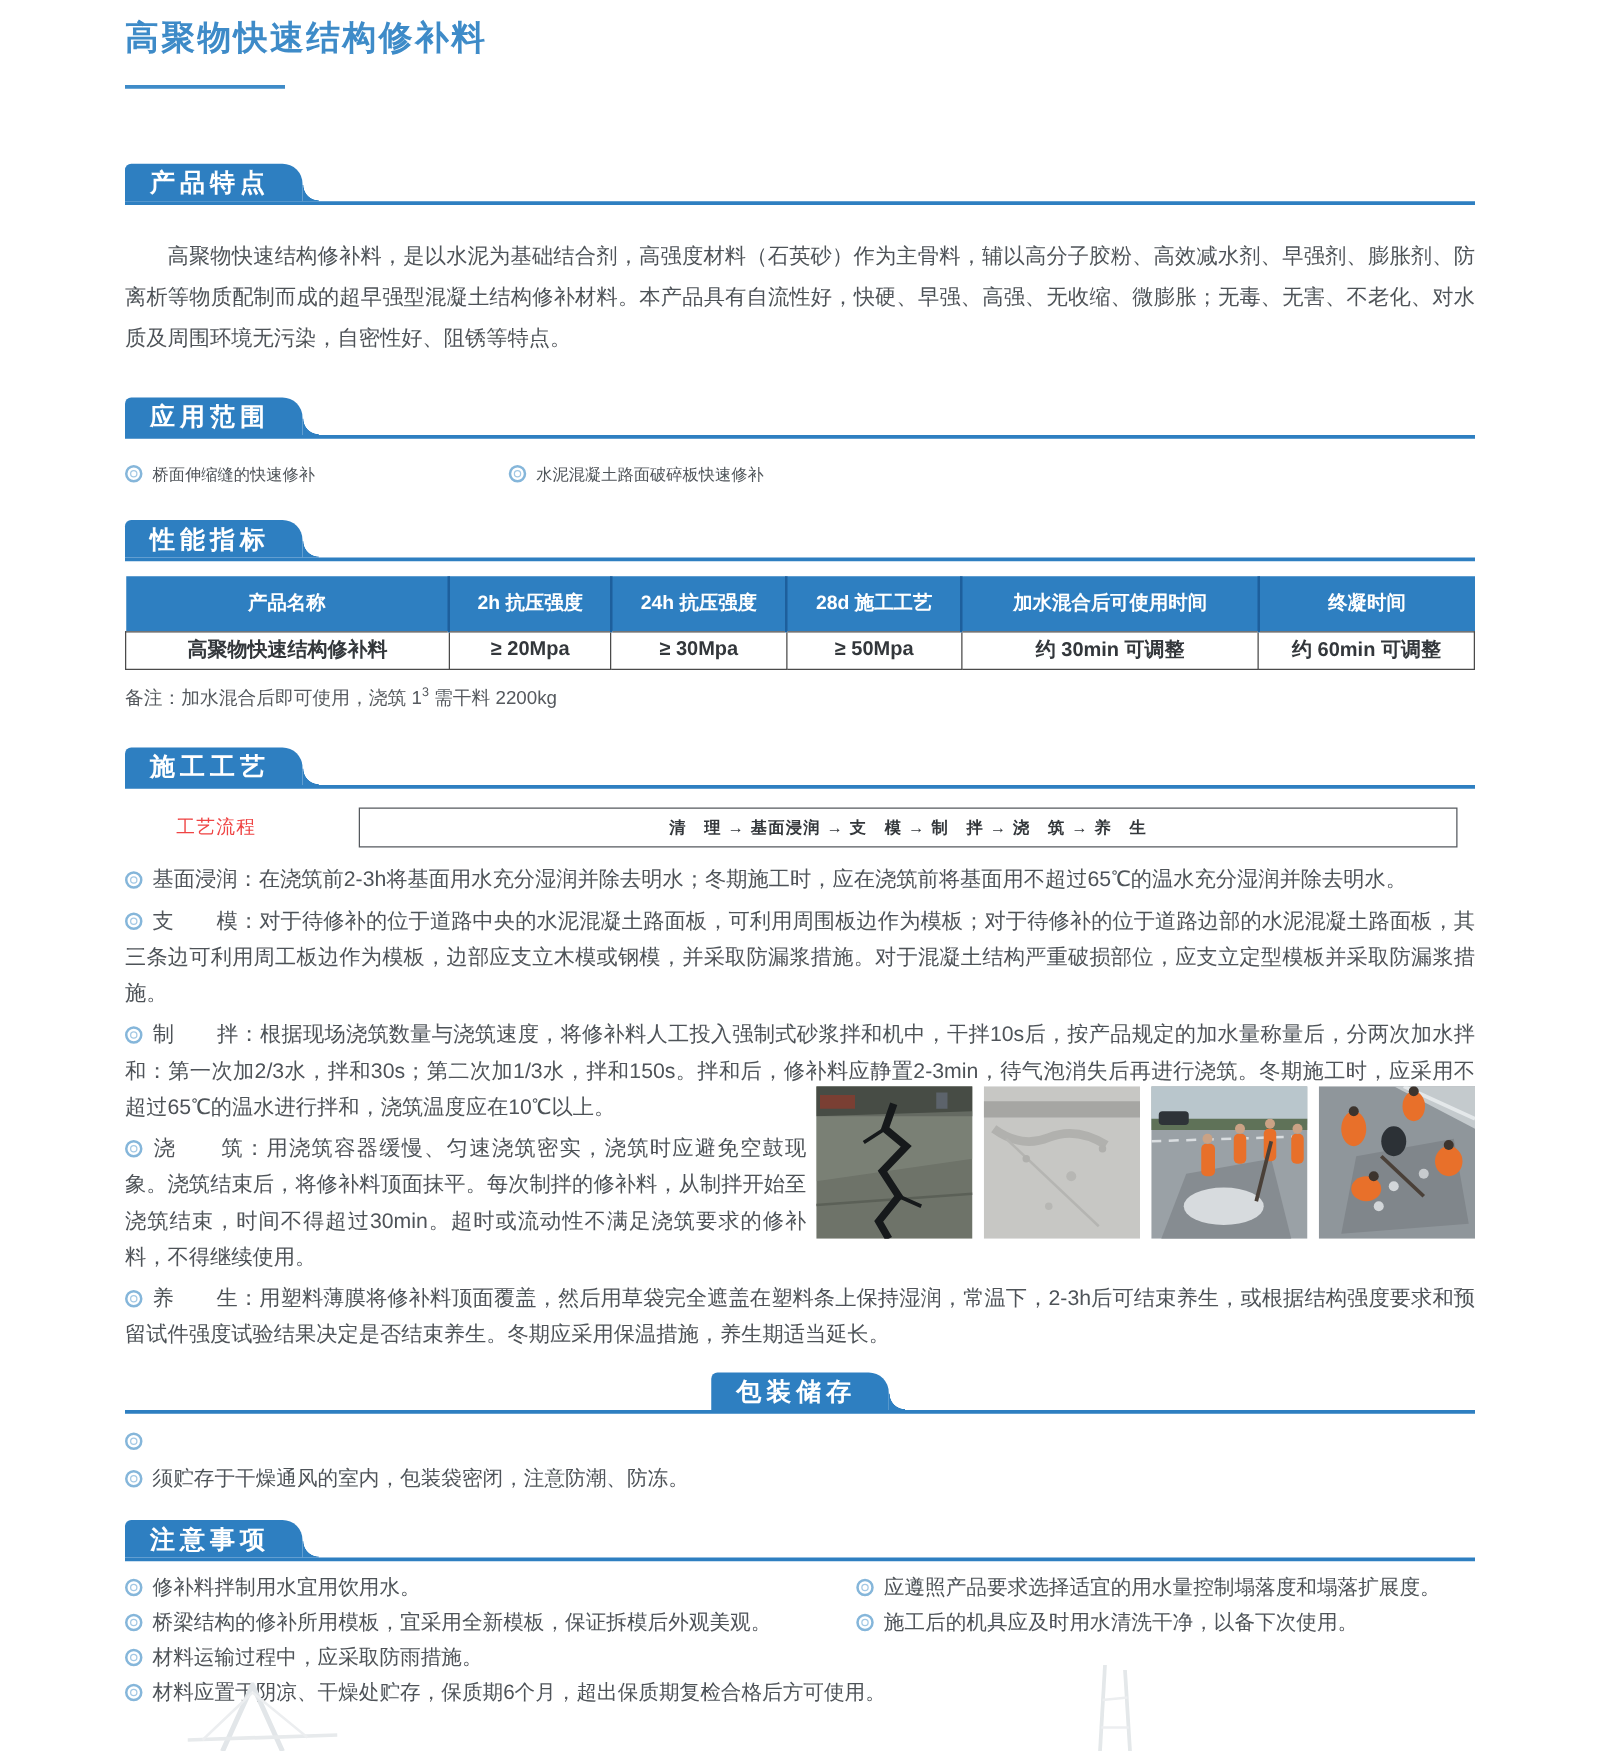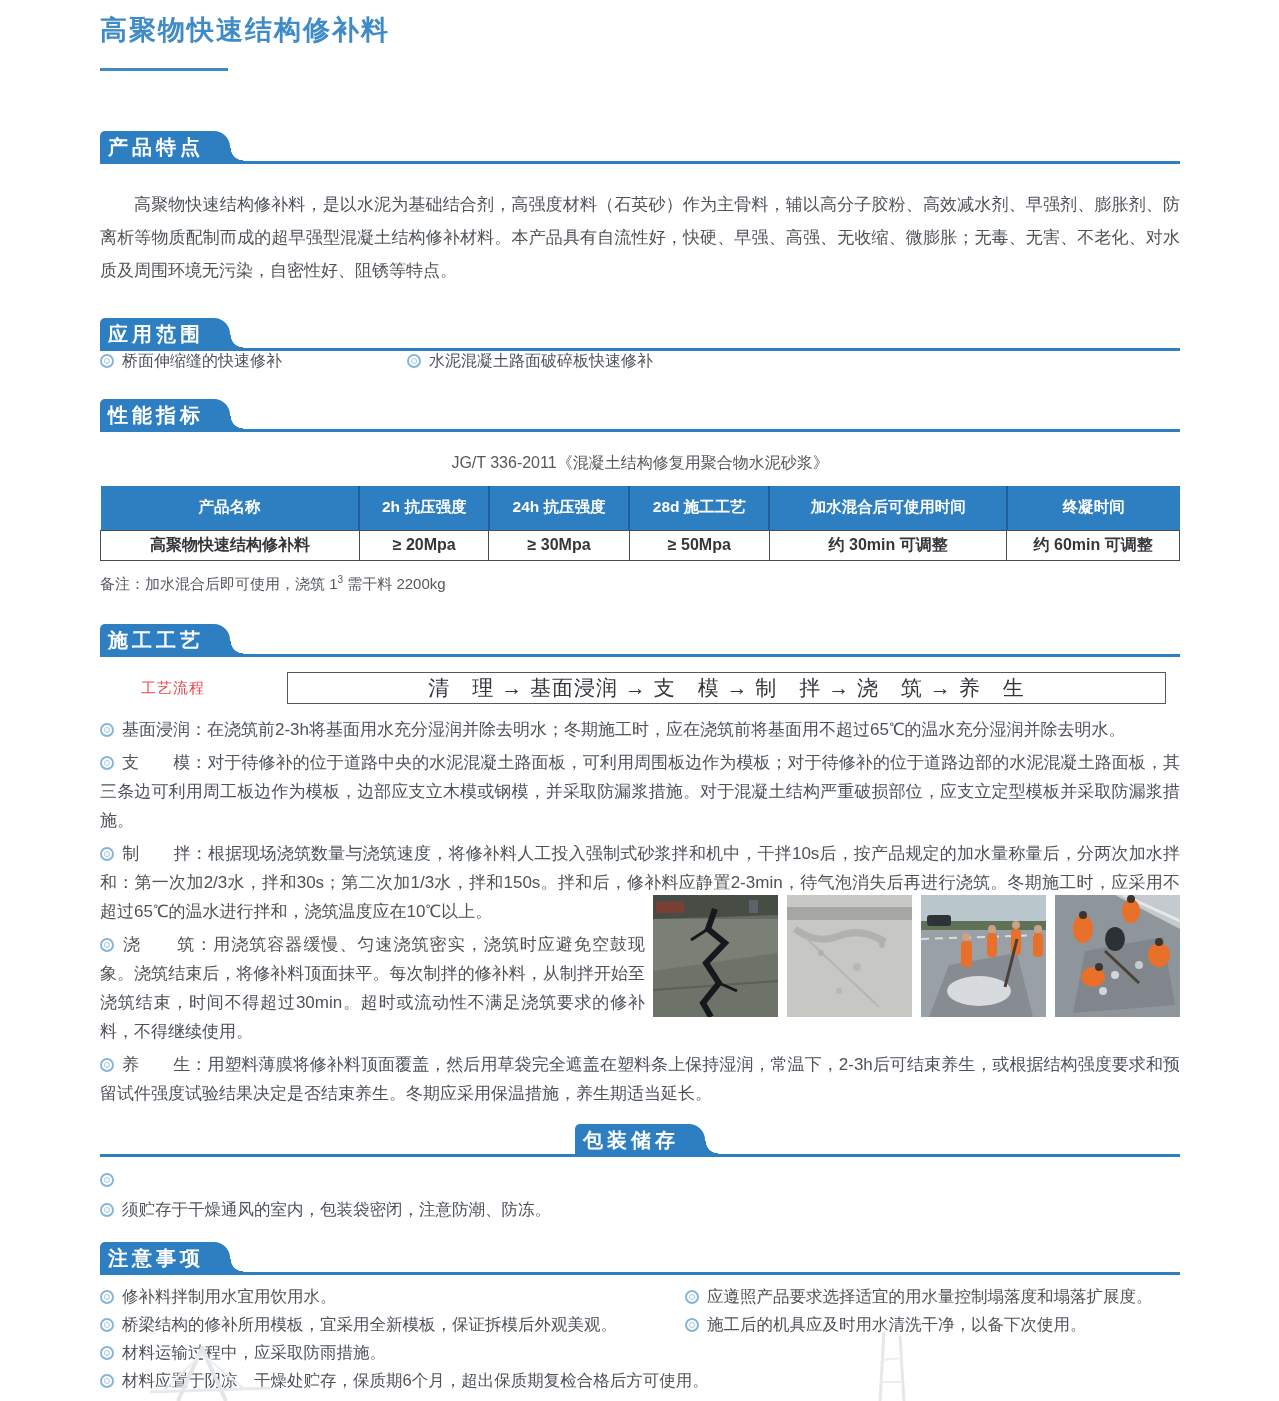--- a/index.html
+++ b/index.html
@@ -8,52 +8,52 @@
   .page { position:relative; width:1279px; height:1401px; background:#ffffff; overflow:hidden; }
   .content { position:relative; margin-left:100px; width:1080px; padding-top:12px; }
 
   .title { font-size:27px; font-weight:bold; color:#3e8bc8; letter-spacing:2px; }
   .title-underline { width:128px; height:3px; background:#3e8bc8; margin-top:20px; }
 
   
   .sec-head { border-bottom:3px solid var(--accent); line-height:0; }
   .sec-tab { position:relative; display:inline-block; background:var(--accent); color:#fff;
              font-size:20px; font-weight:bold; letter-spacing:4px; line-height:20px;
-             padding:6px 26px 4px 8px; border-radius:5px 16px 0 0; }
+             padding:6px 26px 4px 20px; border-radius:5px 16px 0 0; }
   .sec-tab::after { content:""; position:absolute; right:-13px; bottom:0; width:13px; height:13px;
              background:radial-gradient(circle at 100% 0, rgba(0,0,0,0) 12px, #2e7fc1 12.5px); }
 
   
   .bullet { position:relative; display:inline-block; width:14px; height:14px; border:2px solid #85b6da;
             border-radius:50%; vertical-align:-2px; margin-right:8px; background:#fff; }
   .bullet::after { content:""; position:absolute; left:2px; top:2px; width:4px; height:4px;
             border:1.5px solid #a3c8e4; border-radius:50%; }
 
   .features-par { margin-top:24px; font-size:17px; line-height:33px; color:var(--text);
                   text-indent:2em; text-align:justify; }
 
-  .app-items { display:flex; font-size:16px; color:var(--text);align-items:center; }
+  .app-items { display:flex; margin-top:20px; font-size:13px; color:var(--text);align-items:center; }
   .app-item:first-child { width:307px; }
 
   .standard-line { margin-top:21px; text-align:center; font-size:16px; color:#55595e; }
 
   .perf-table { width:100%; margin-top:12px; border-collapse:collapse; table-layout:fixed; }
   .perf-table thead th { background:var(--accent); color:#fff; font-size:15.5px; font-weight:bold;
                          height:44px; border-right:2px solid #1d5f9c; }
   .perf-table thead th:last-child { border-right:none; }
   .perf-table tbody td { height:30px; border:1.5px solid #4a4a4a; font-size:16px; font-weight:600;
                          color:#33373b; text-align:center; background:#fff; }
   .table-note { margin-top:13px; font-size:15px; color:#55595e; }
   .table-note sup { font-size:10px; }
 
   .flow-row { display:flex; align-items:stretch; margin-top:15px; }
   .flow-label { font-size:15px; color:#ef4444; width:110px; line-height:32px; letter-spacing:1px;margin-left:41px; }
   .flow-box { flex:1; margin-left:36px; margin-right:14px; border:1.5px solid #55595e; height:32px;
               display:flex; align-items:center; justify-content:center;
-              font-size:21px; font-weight:400; color:#33373b; letter-spacing:1px; }
+              font-size:13px; font-weight:700; color:#33373b; letter-spacing:1px; }
 
   .steps { position:relative; margin-top:11px; }
   .step { font-size:17px; line-height:29px; color:var(--text); text-align:justify; margin-bottom:4px; }
   .step-narrow { width:545px; }
 
   .photo-strip { position:absolute; top:180px; right:0; display:flex; gap:9px; }
   .photo { width:125px; height:122px; }
   .photo svg { display:block; }
 
   .pack-items { margin-top:13px; }
@@ -88,21 +88,20 @@
         <span class="bullet"></span><span>桥面伸缩缝的快速修补</span>
       </div>
       <div class="app-item">
         <span class="bullet"></span><span>水泥混凝土路面破碎板快速修补</span>
       </div>
     </div>
 
     <div class="sec-head" style="margin-top:27px;">
       <span class="sec-tab">性能指标</span>
     </div>
-    <div class="standard-line">JG/T 336-2011《混凝土结构修复用聚合物水泥砂浆》</div>
 
     <table class="perf-table">
       <colgroup>
         <col style="width:24%">
           <col style="width:12%">
           <col style="width:13%">
         <col style="width:13%">
           <col style="width:22%">
           <col style="width:16%">
       </colgroup>

